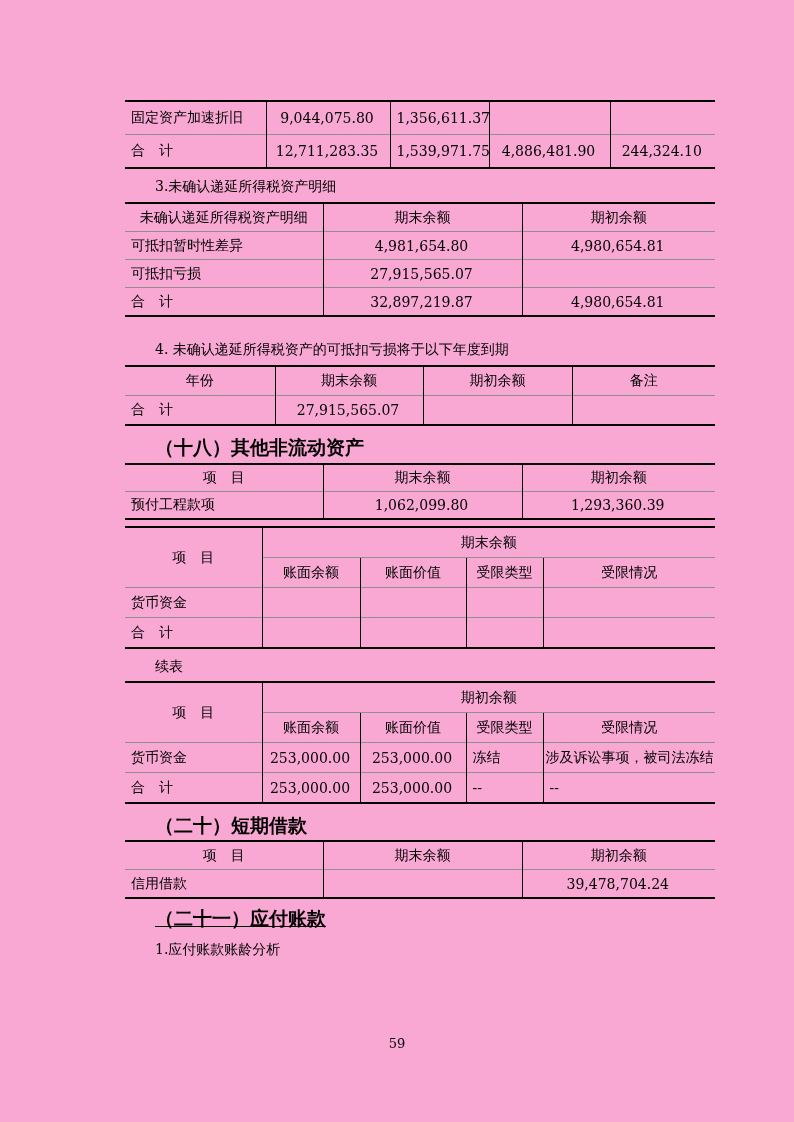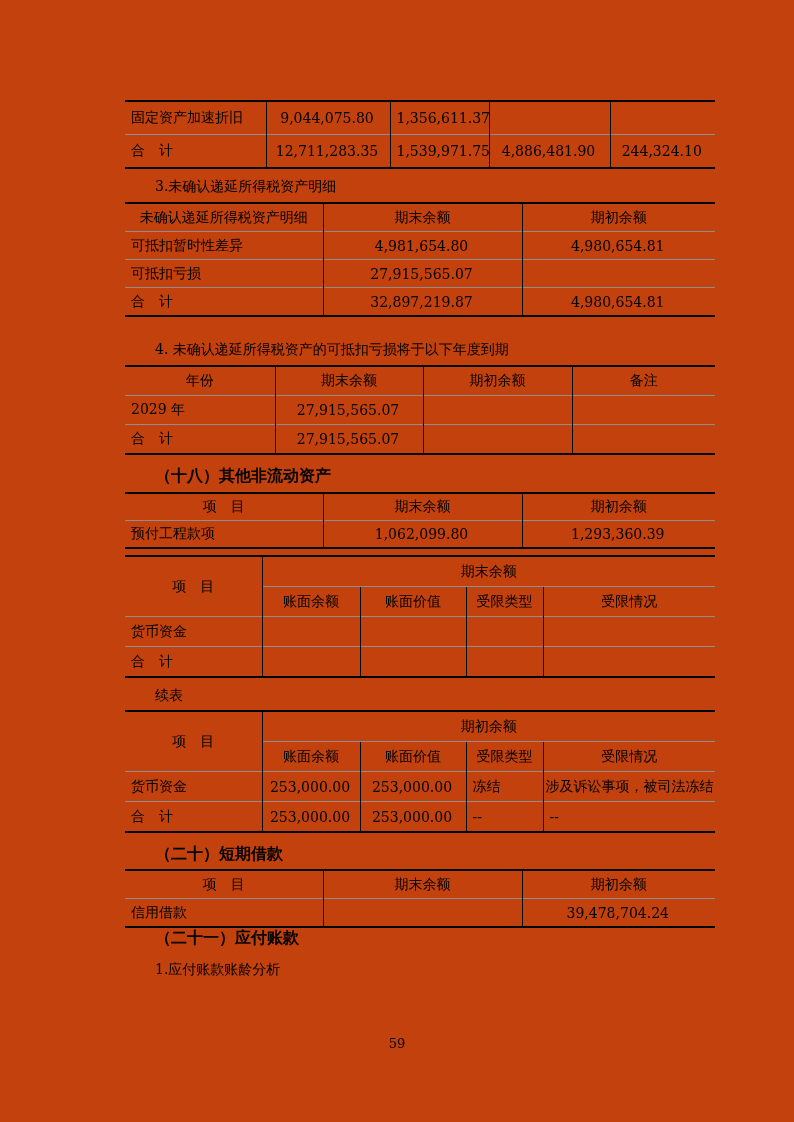--- a/index.html
+++ b/index.html
@@ -1,18 +1,18 @@
 <!DOCTYPE html>
 <html><head>
 <meta charset="utf-8">
 <style>
   html,body { margin:0; padding:0; background:#e8e8e8; }
   .page {
     position:relative; width:794px; height:1122px; margin:0 auto;
-    background:#c2410c; color:#000;
+    background:#f9a8d4; color:#000;
     font-family:"DejaVu Serif","Liberation Serif",serif;
   }
   .content { position:absolute; left:125px; top:100px; width:590px; }
 
   
   table.tbl {
     border-collapse:collapse; table-layout:fixed; width:590px;
     border-top:2px solid #000; border-bottom:2px solid #000;
     font-size:14px;
   }
@@ -30,25 +30,25 @@
   .t4 td, .t4 th { height:26px; }
   .t5 td, .t5 th { height:29px; }
   .t7 td, .t7 th { height:27px; }
 
   .lbl { text-align:left; }
   .ctr { }
   .num { text-align:center; padding-right:8px !important; }
   .tight { padding:0 2px !important; text-align:left; }
 
   
-  .h  { font-weight:bold; font-size:16px; line-height:20px; padding-left:30px; }
+  .h  { font-weight:bold; font-size:19px; line-height:20px; padding-left:30px; }
   .note { font-size:14px; line-height:20px; padding-left:30px; }
 
   .mt5 { margin-top:5px; } .mt6 { margin-top:6px; } .mt9 { margin-top:7px; }
-  .mt10 { margin-top:0; } .mt11 { margin-top:11px; } .mt14 { margin-top:22px; }
+  .mt10 { margin-top:9px;text-decoration:underline; } .mt11 { margin-top:11px; } .mt14 { margin-top:22px; }
 
   .pageno {
     position:absolute; left:0; right:0; top:1036px;
     text-align:center; font-size:13px;
   }
 </style>
 </head>
 <body>
 
 <div class="page">
@@ -122,26 +122,20 @@
           <col style="width:143px">
         </colgroup>
       <tbody>
           <tr>
         <th class="ctr">年份</th>
         <th class="ctr">期末余额</th>
         <th class="ctr">期初余额</th>
         <th class="ctr">备注</th>
       </tr>
       <tr>
-        <td class="ctr">2029 年</td>
-        <td class="num">27,915,565.07</td>
-        <td class="num"></td>
-        <td class="ctr"></td>
-      </tr>
-      <tr>
         <td class="ctr">合　计</td>
         <td class="num">27,915,565.07</td>
         <td class="num"></td>
         <td class="ctr"></td>
       </tr>
     </tbody>
       </table>
 
     <div class="h mt11">（十八）其他非流动资产</div>
 

